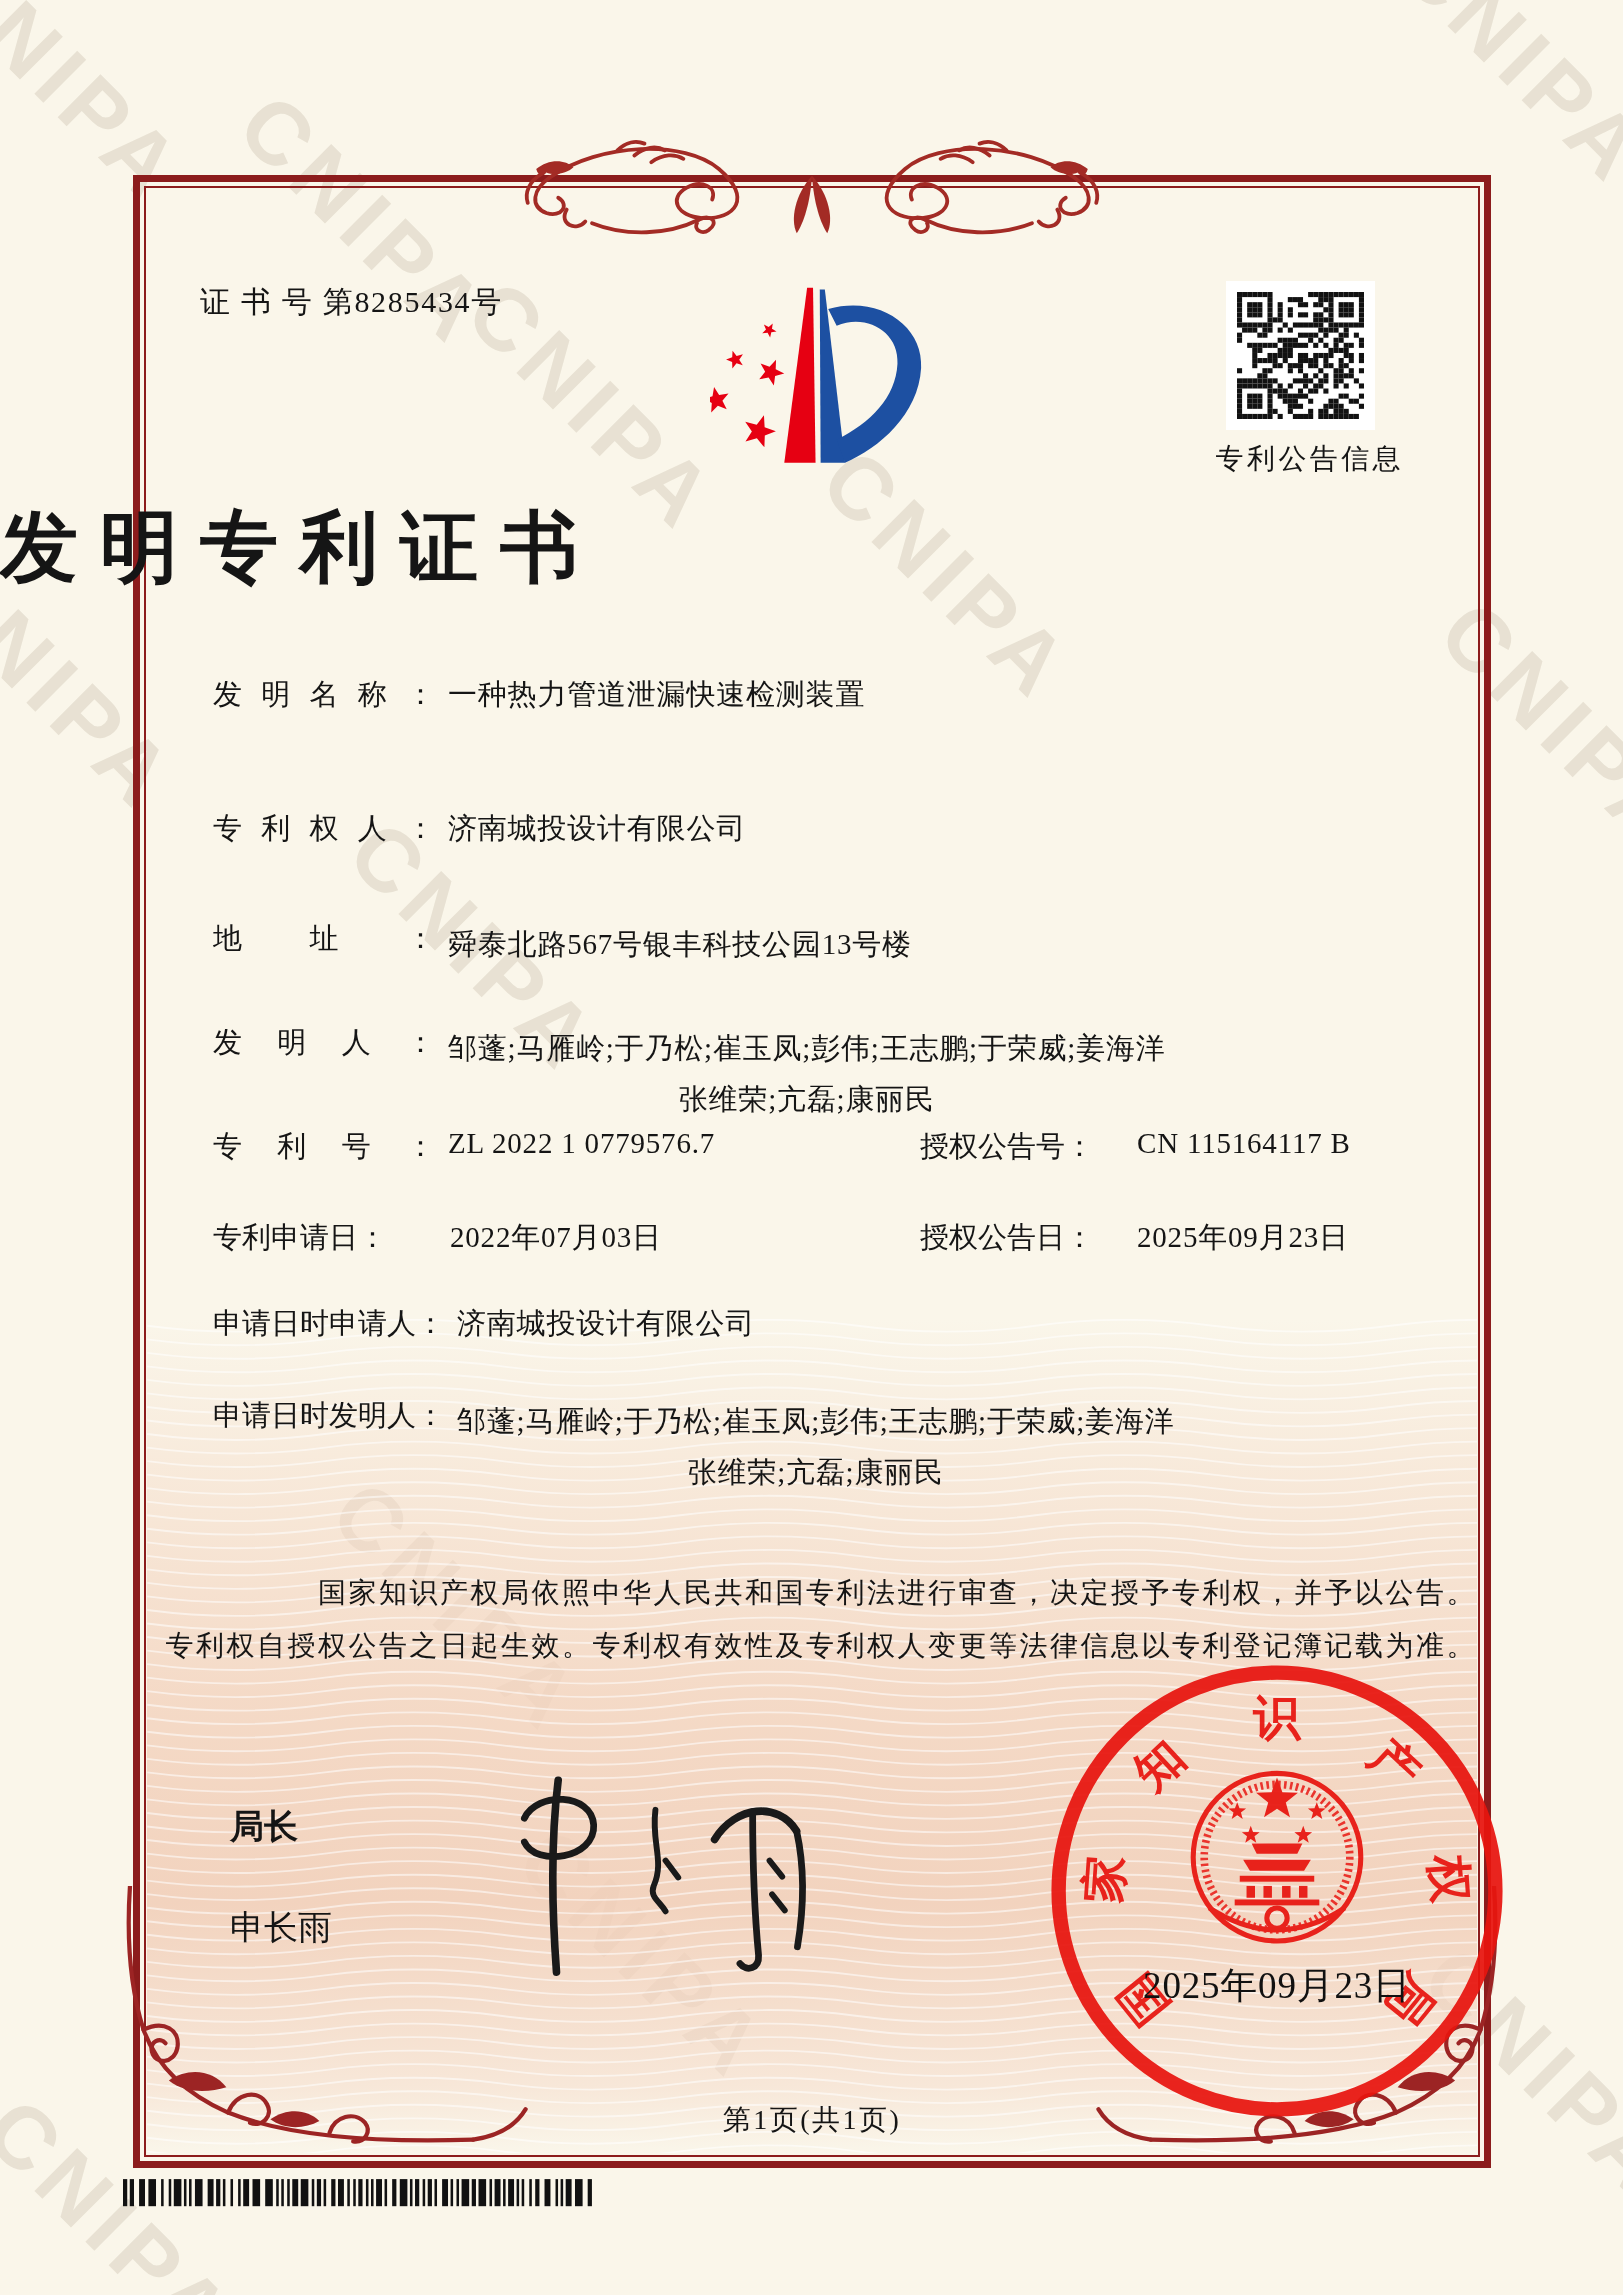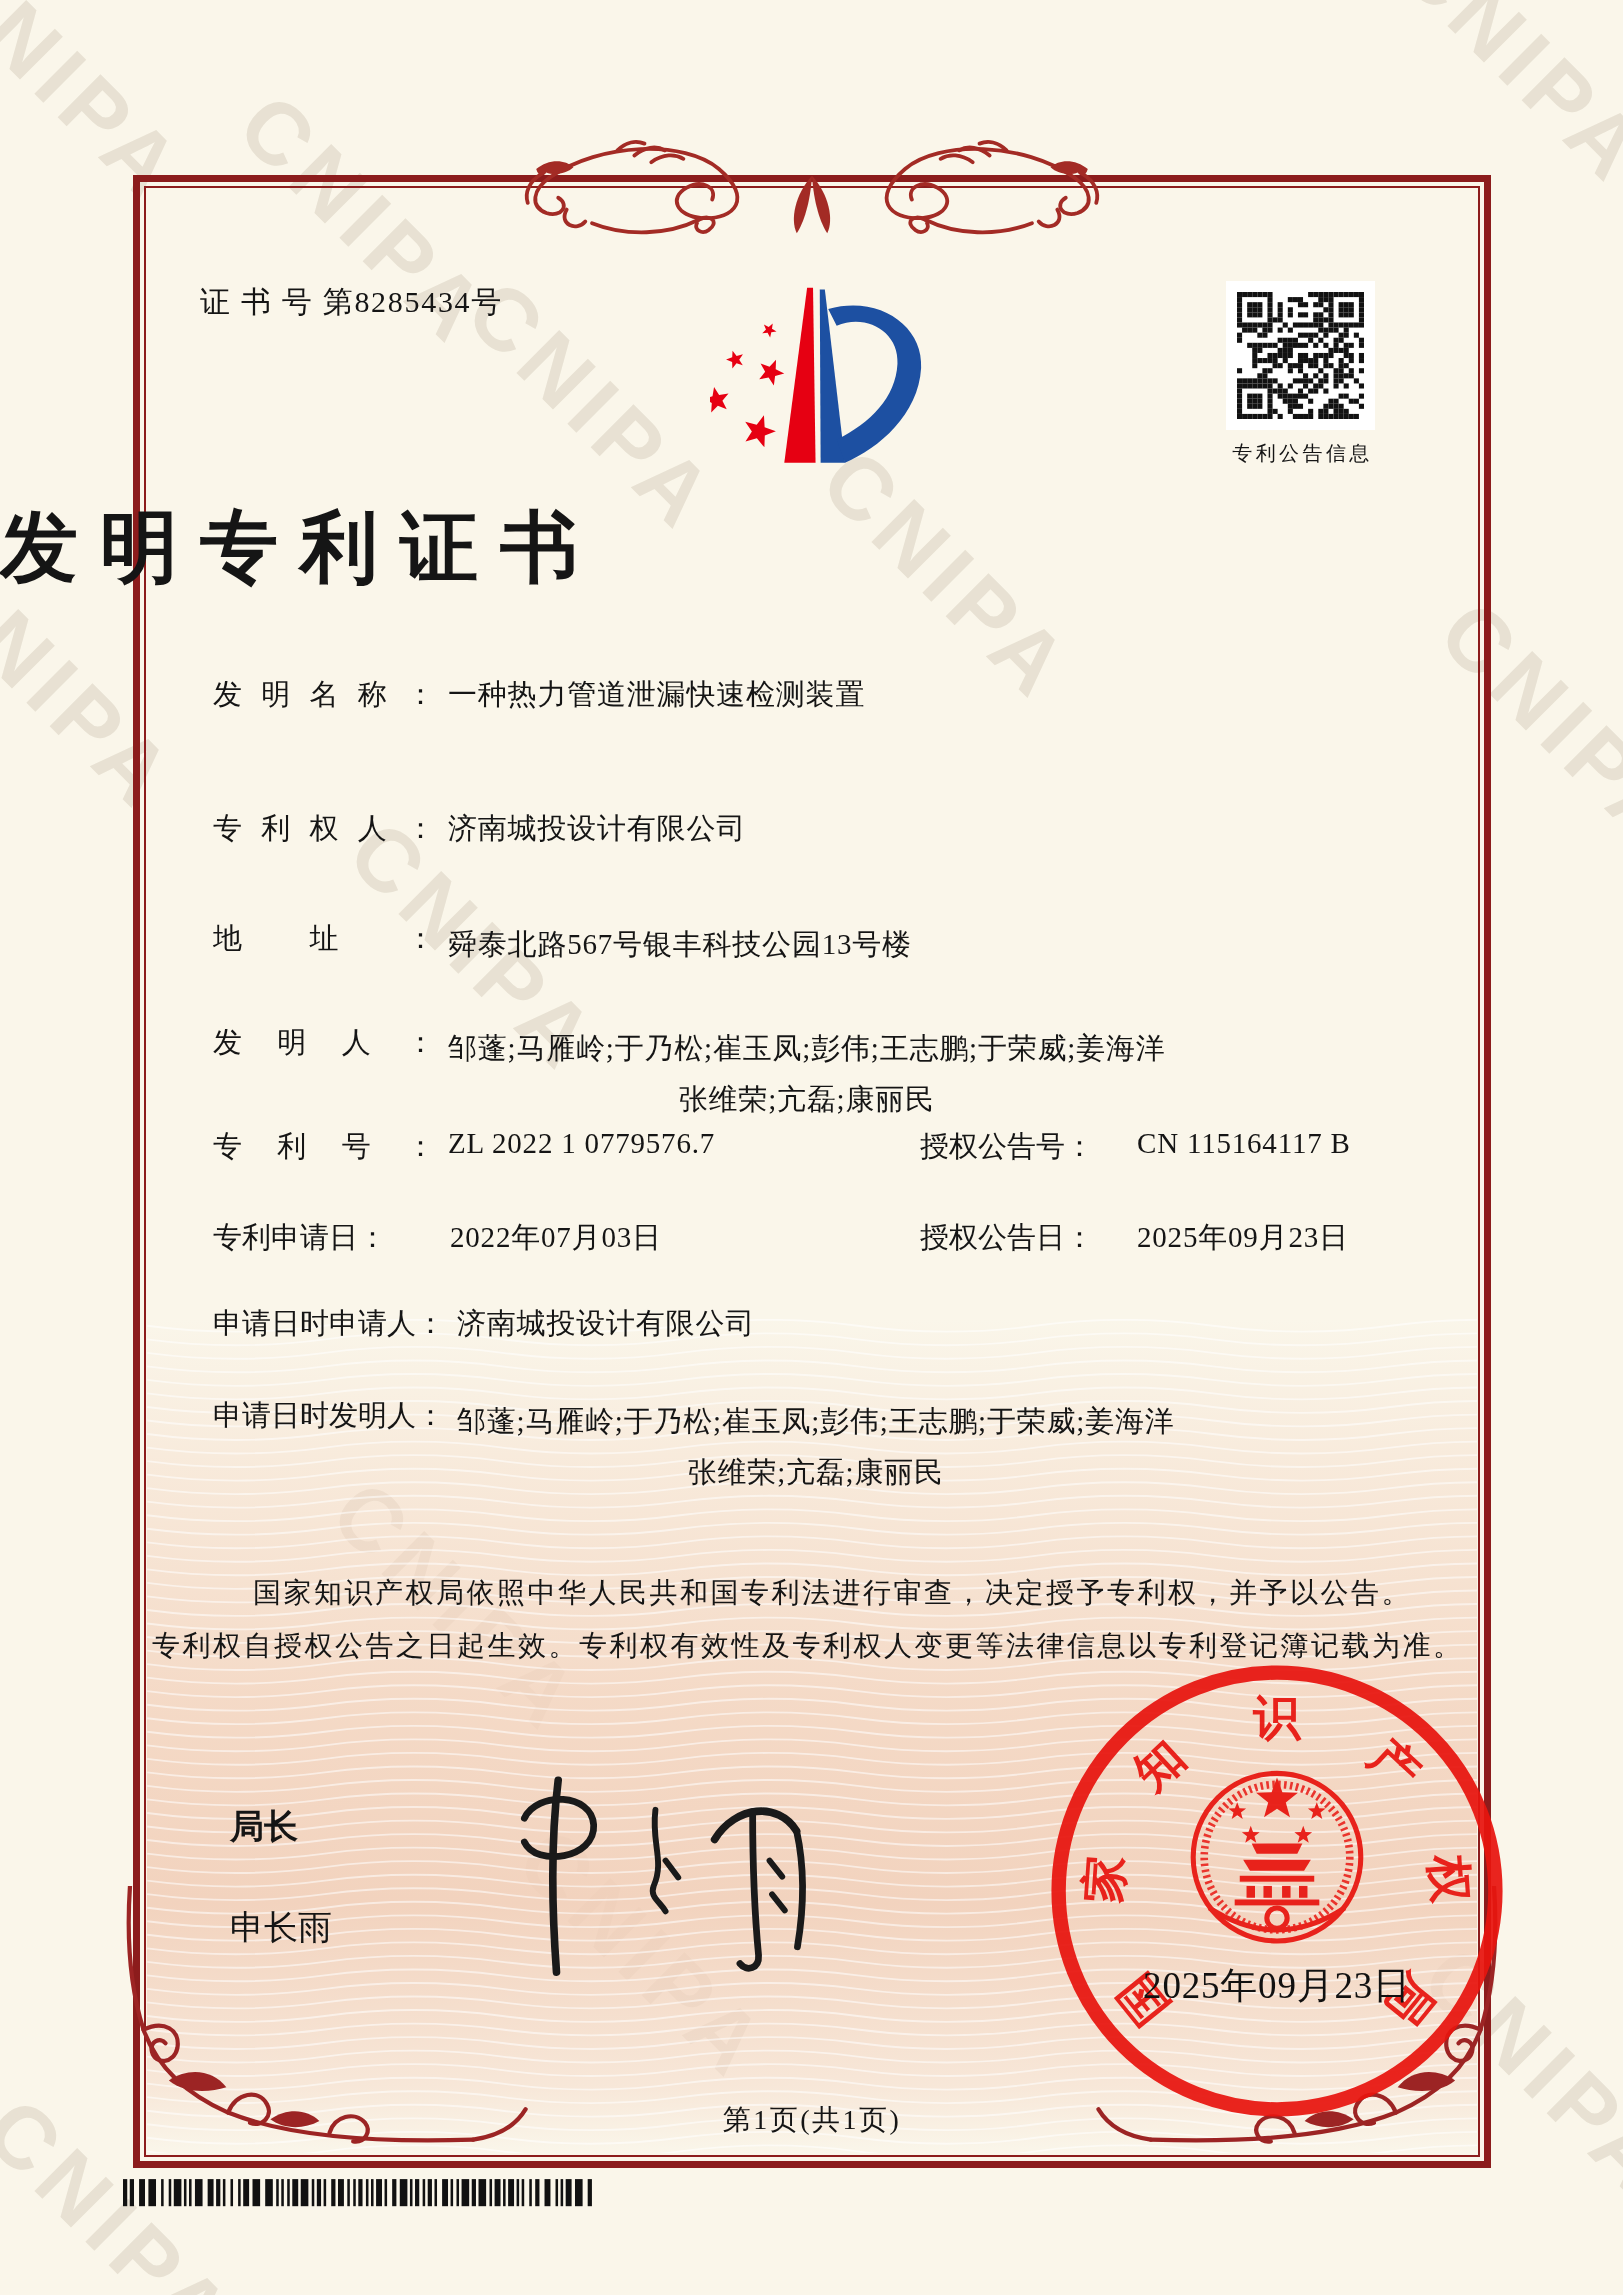--- a/index.html
+++ b/index.html
@@ -27,34 +27,34 @@
       rgba(245,219,200,0.45) 18%,
       rgba(243,211,190,0.80) 45%,
       rgba(241,206,184,0.88) 70%,
       rgba(245,219,202,0.55) 92%,
       rgba(250,242,230,0) 100%);}
   #waves{position:absolute;left:0;top:0;}
   
   #cert-no{left:200px;top:282px;font-size:30px;letter-spacing:1.7px;z-index:4;}
   #title{left:0;top:496px;width:100%;text-align:left;font-size:78px;font-weight:bold;
     letter-spacing:22px;z-index:4;}
-  #qr-caption{left:1201px;top:440px;width:203px;text-align:center;font-size:20px;
+  #qr-caption{left:1201px;top:440px;width:203px;text-align:right;font-size:28px;
     letter-spacing:3.4px;z-index:4;}
   
   .row{position:absolute;left:0;width:1624px;font-size:29px;z-index:4;}
   .lbl{position:absolute;left:213px;width:222px;display:inline-block;
     text-align:justify;text-align-last:justify;}
   .lbl-n{position:absolute;left:213px;white-space:nowrap;}
   .val{position:absolute;left:448px;white-space:nowrap;letter-spacing:0.8px;text-align:center;}
   .val2line div{line-height:51px;}
   .rlbl{position:absolute;left:920px;white-space:nowrap;}
   .rval{position:absolute;left:1137px;white-space:nowrap;letter-spacing:0.8px;}
   
   #statement{left:152px;top:1566px;width:1325px;font-size:28px;line-height:53px;
-    letter-spacing:2.5px;z-index:4;}
+    letter-spacing:2.5px;z-index:4;text-align:right;}
   #statement .l1{text-indent:101px;}
   
   #bureau-title{left:230px;top:1804px;font-size:34px;font-weight:bold;z-index:4;}
   #bureau-name{left:230px;top:1893px;font-size:34px;font-weight:normal;z-index:4;margin-top:12px;}
   #signature{left:499px;top:1759px;z-index:4;}
   
   #seal{left:1040px;top:1654px;z-index:4;}
   #seal-date{left:1091px;top:1961px;width:372px;text-align:center;font-size:37px;
     color:#111;z-index:5;letter-spacing:0.8px;}
   

